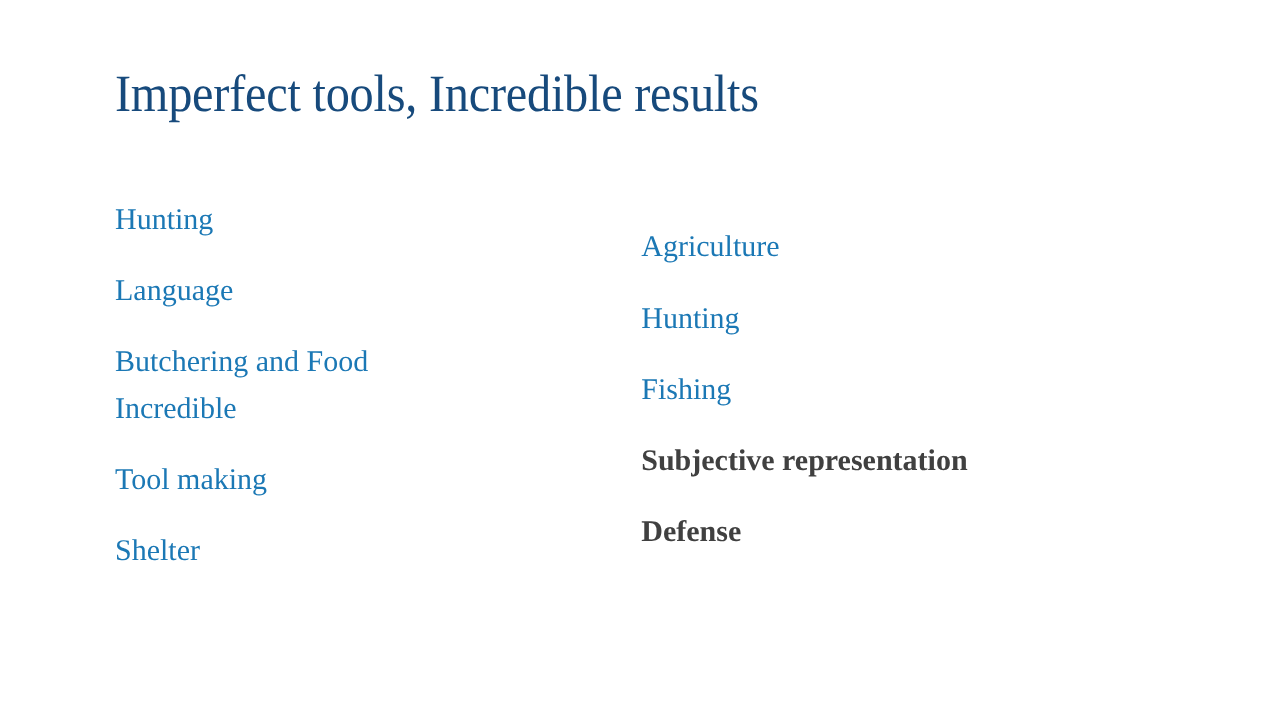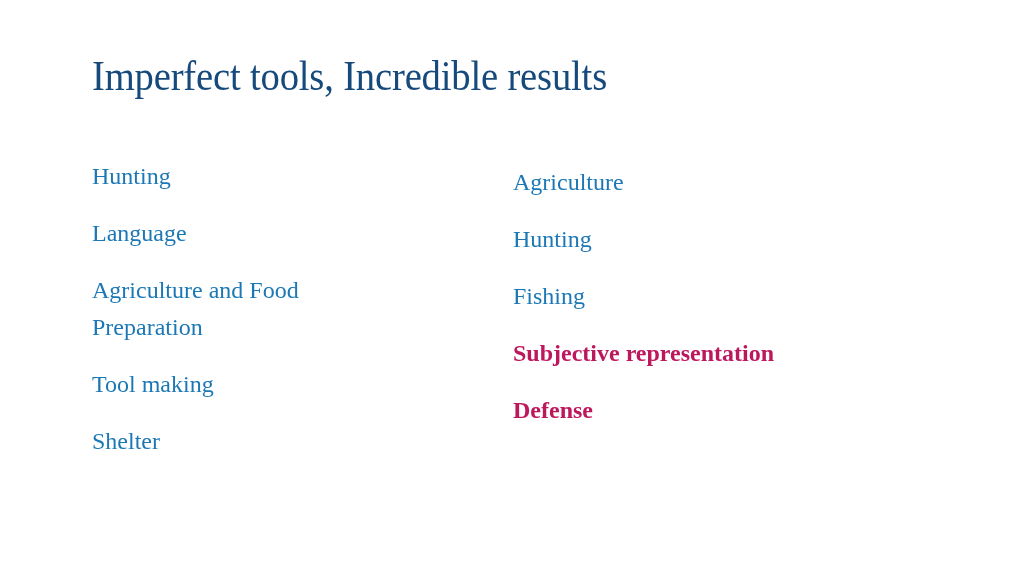--- a/index.html
+++ b/index.html
@@ -60,21 +60,21 @@
   }
 
   .column-left {
     left: 52px;
     top: 158px;
     width: 300px;
   }
 
   .column-right {
     left: 473px;
-    top: 164px;
+    top: 180px;
     width: 370px;
   }
 
   .list {
     list-style: none;
     margin: 0;
     padding: 0;
   }
 
   .list-item {
@@ -83,37 +83,37 @@
     font-weight: 400;
     color: #1B78B5;
   }
 
   .list-item:last-child {
     margin-bottom: 0;
   }
 
   .list-item.bold {
     font-weight: 700;
-    color: #be185d;
+    color: #404040;
   }
 </style>
 </head>
 <body>
 
 <div class="slide">
 
   <h1 class="slide-title">Imperfect tools, Incredible results</h1>
 
   <div class="content">
 
     <div class="column column-left">
       <ul class="list">
         <li class="list-item">Hunting</li>
         <li class="list-item">Language</li>
-        <li class="list-item">Agriculture and Food Preparation</li>
+        <li class="list-item">Butchering and Food Incredible</li>
         <li class="list-item">Tool making</li>
         <li class="list-item">Shelter</li>
       </ul>
     </div>
 
     <div class="column column-right">
       <ul class="list">
         <li class="list-item">Agriculture</li>
         <li class="list-item">Hunting</li>
         <li class="list-item">Fishing</li>

